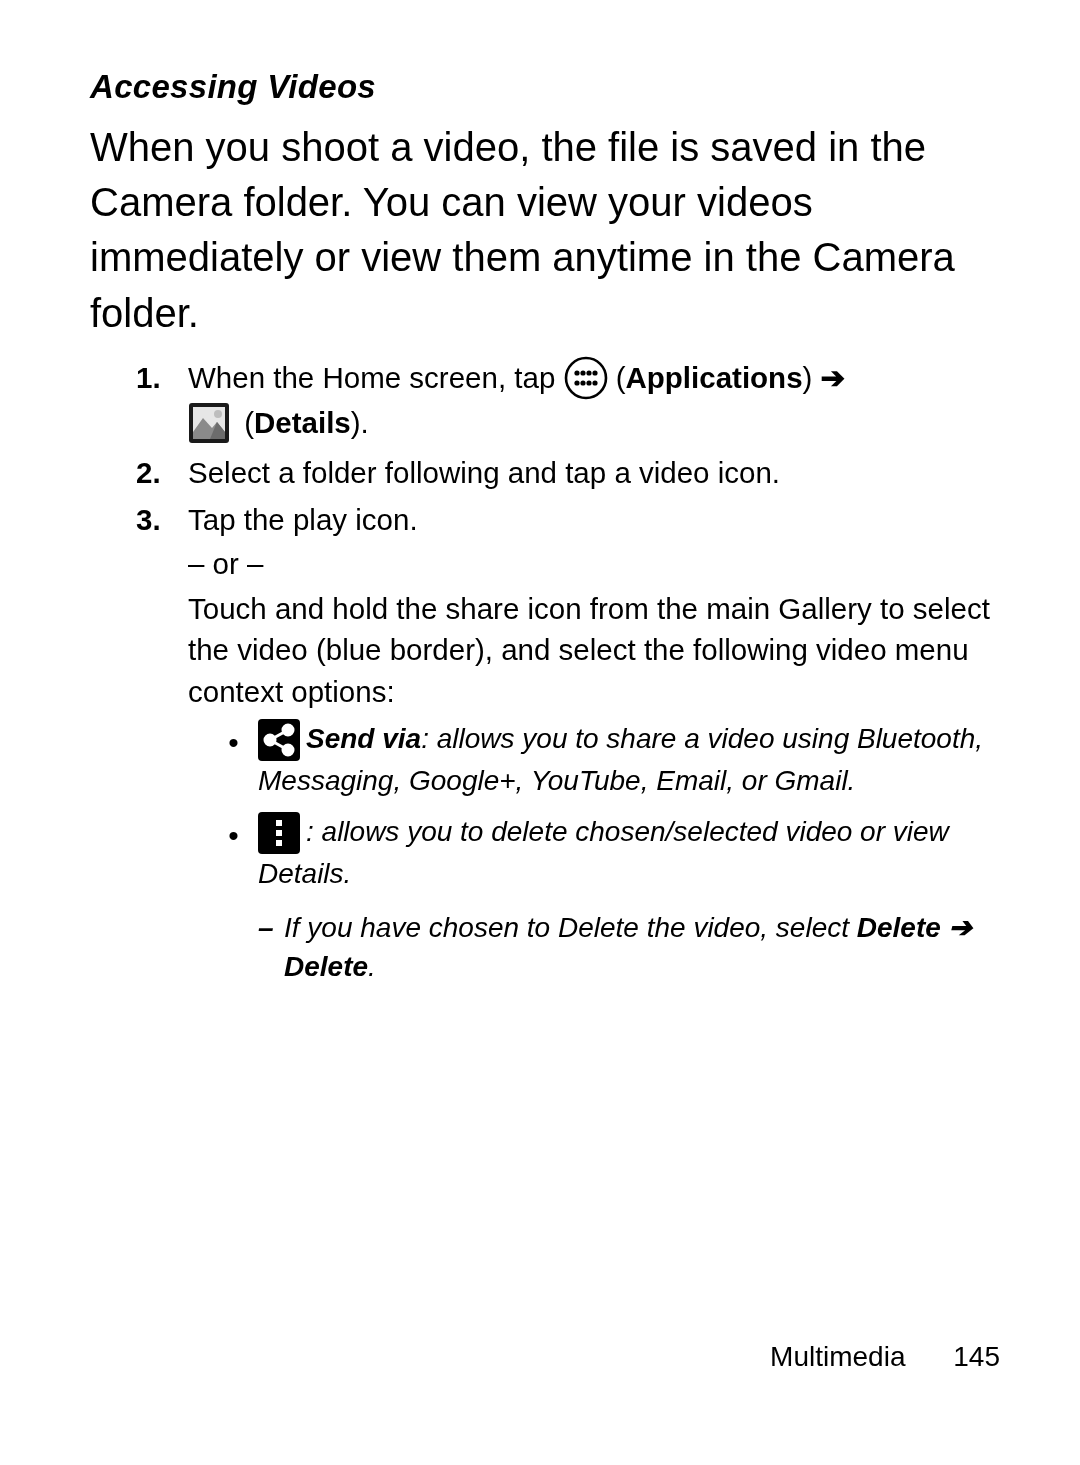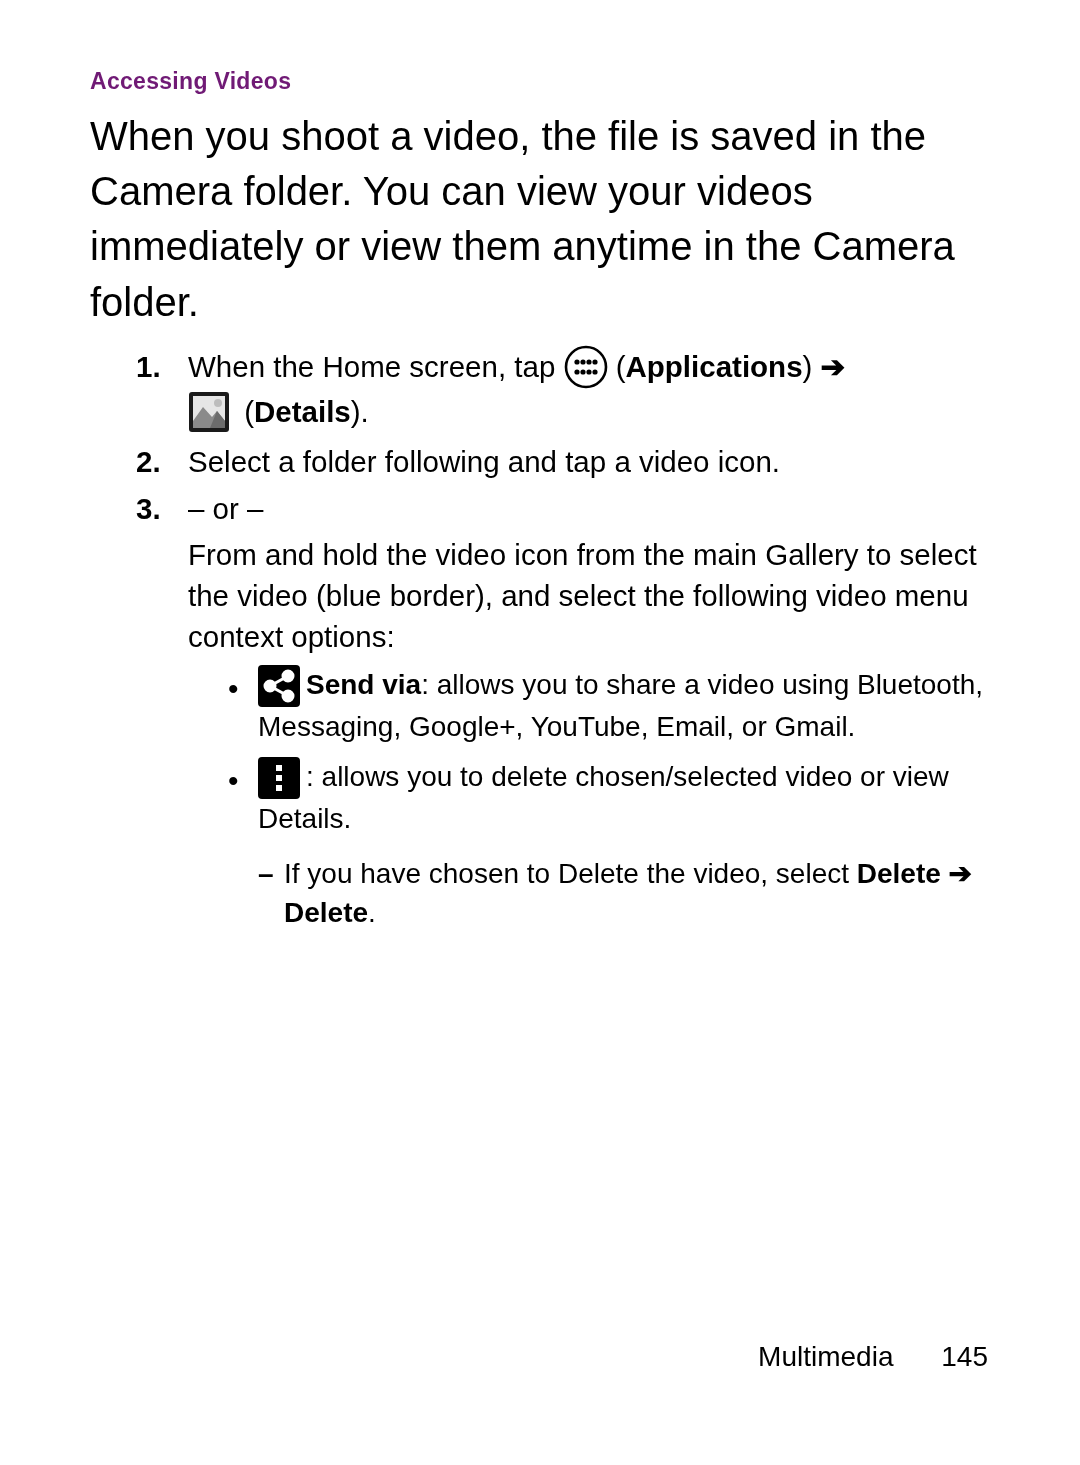--- a/index.html
+++ b/index.html
@@ -14,22 +14,23 @@
   .page {
     box-sizing: border-box;
     padding: 68px 60px 0 90px;
     width: 1080px;
     height: 1465px;
     position: relative;
   }
   .heading {
     font-family: Arial, Helvetica, sans-serif;
     font-weight: 900;
-    color: #701a75;
-    font-size: 23px;
+    font-style: italic;
+    color: #000000;
+    font-size: 33px;
     letter-spacing: 0.3px;
     margin-bottom: 14px;
   }
   .intro {
     font-size: 40px;
     line-height: 1.38;
     margin-bottom: 16px;
   }
   ol.steps {
     list-style: none;
@@ -48,20 +49,21 @@
     left: 0;
     top: 0;
     font-weight: 700;
     font-size: 29.5px;
   }
   .bold { font-weight: 700; text-align: right; }
   .condensed {
     font-family: "Arial Narrow", Arial, Helvetica, sans-serif;
     font-stretch: condensed;
     font-size: 28px;
+    font-style: italic;
   }
   .arrow {
     font-family: Arial, Helvetica, sans-serif;
     font-weight: 700;
   }
   
   .icon {
     display: inline-block;
     vertical-align: middle;
   }
@@ -118,21 +120,21 @@
     content: "–";
     position: absolute;
     left: 0;
     top: 0;
     font-size: 28px;
     font-weight: 700;
   }
   .footer {
     position: absolute;
     bottom: 92px;
-    right: 92px;
+    right: 80px;
     font-size: 28px;
   }
   .footer .sect { margin-right: 40px; }
 </style>
 </head>
 <body>
 
 <div class="page">
 
   <div class="heading">Accessing Videos</div>
@@ -172,22 +174,23 @@
       </span><span> (</span><span class="bold">Details</span><span>).</span>
     </li>
 
     <li>
       <span class="num">2.</span>
       <span>Select a folder following and tap a video icon.</span>
     </li>
 
     <li>
       <span class="num">3.</span>
+      <span>Tap the play icon.</span>
       <div class="ordash">– or –</div>
-      <div>From and hold the video icon from the main Gallery to select the video (blue border), and select the following video menu context options:</div>
+      <div>Touch and hold the share icon from the main Gallery to select the video (blue border), and select the following video menu context options:</div>
 
       <ul class="sublist">
         <li class="condensed">
           <span class="icon icon-share">
             <svg viewBox="0 0 42 42" width="42" height="42">
               <rect x="0" y="0" width="42" height="42" rx="4" fill="#000"></rect>
               <g stroke="#fff" stroke-width="3" fill="#fff">
                 <line x1="12" y1="21" x2="30" y2="11"></line>
                 <line x1="12" y1="21" x2="30" y2="31"></line>
                 <circle cx="12" cy="21" r="5"></circle>

